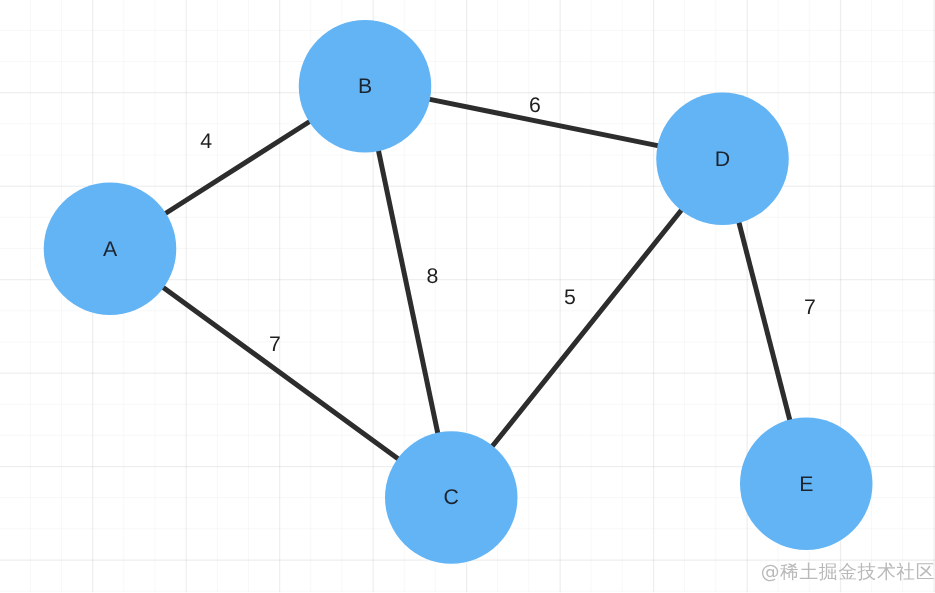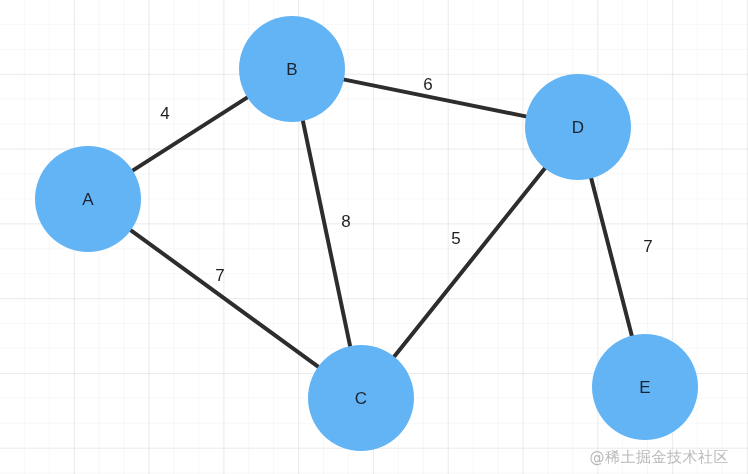--- a/index.html
+++ b/index.html
@@ -50,21 +50,21 @@
   }
   .edge-weight {
     font-family: "Liberation Sans", sans-serif;
     font-size: 17px;
     fill: #1f1f1f;
     text-anchor: middle;
     dominant-baseline: central;
   }
   .watermark {
     position: absolute;
-    right: 19px;
+    right: 0;
     bottom: 7px;
     font-family: "DejaVu Sans", sans-serif;
     font-size: 15px;
     color: #b9b9b9;
     letter-spacing: 0.5px;
     white-space: nowrap;
     user-select: none;
   }
 </style>
 </head>

